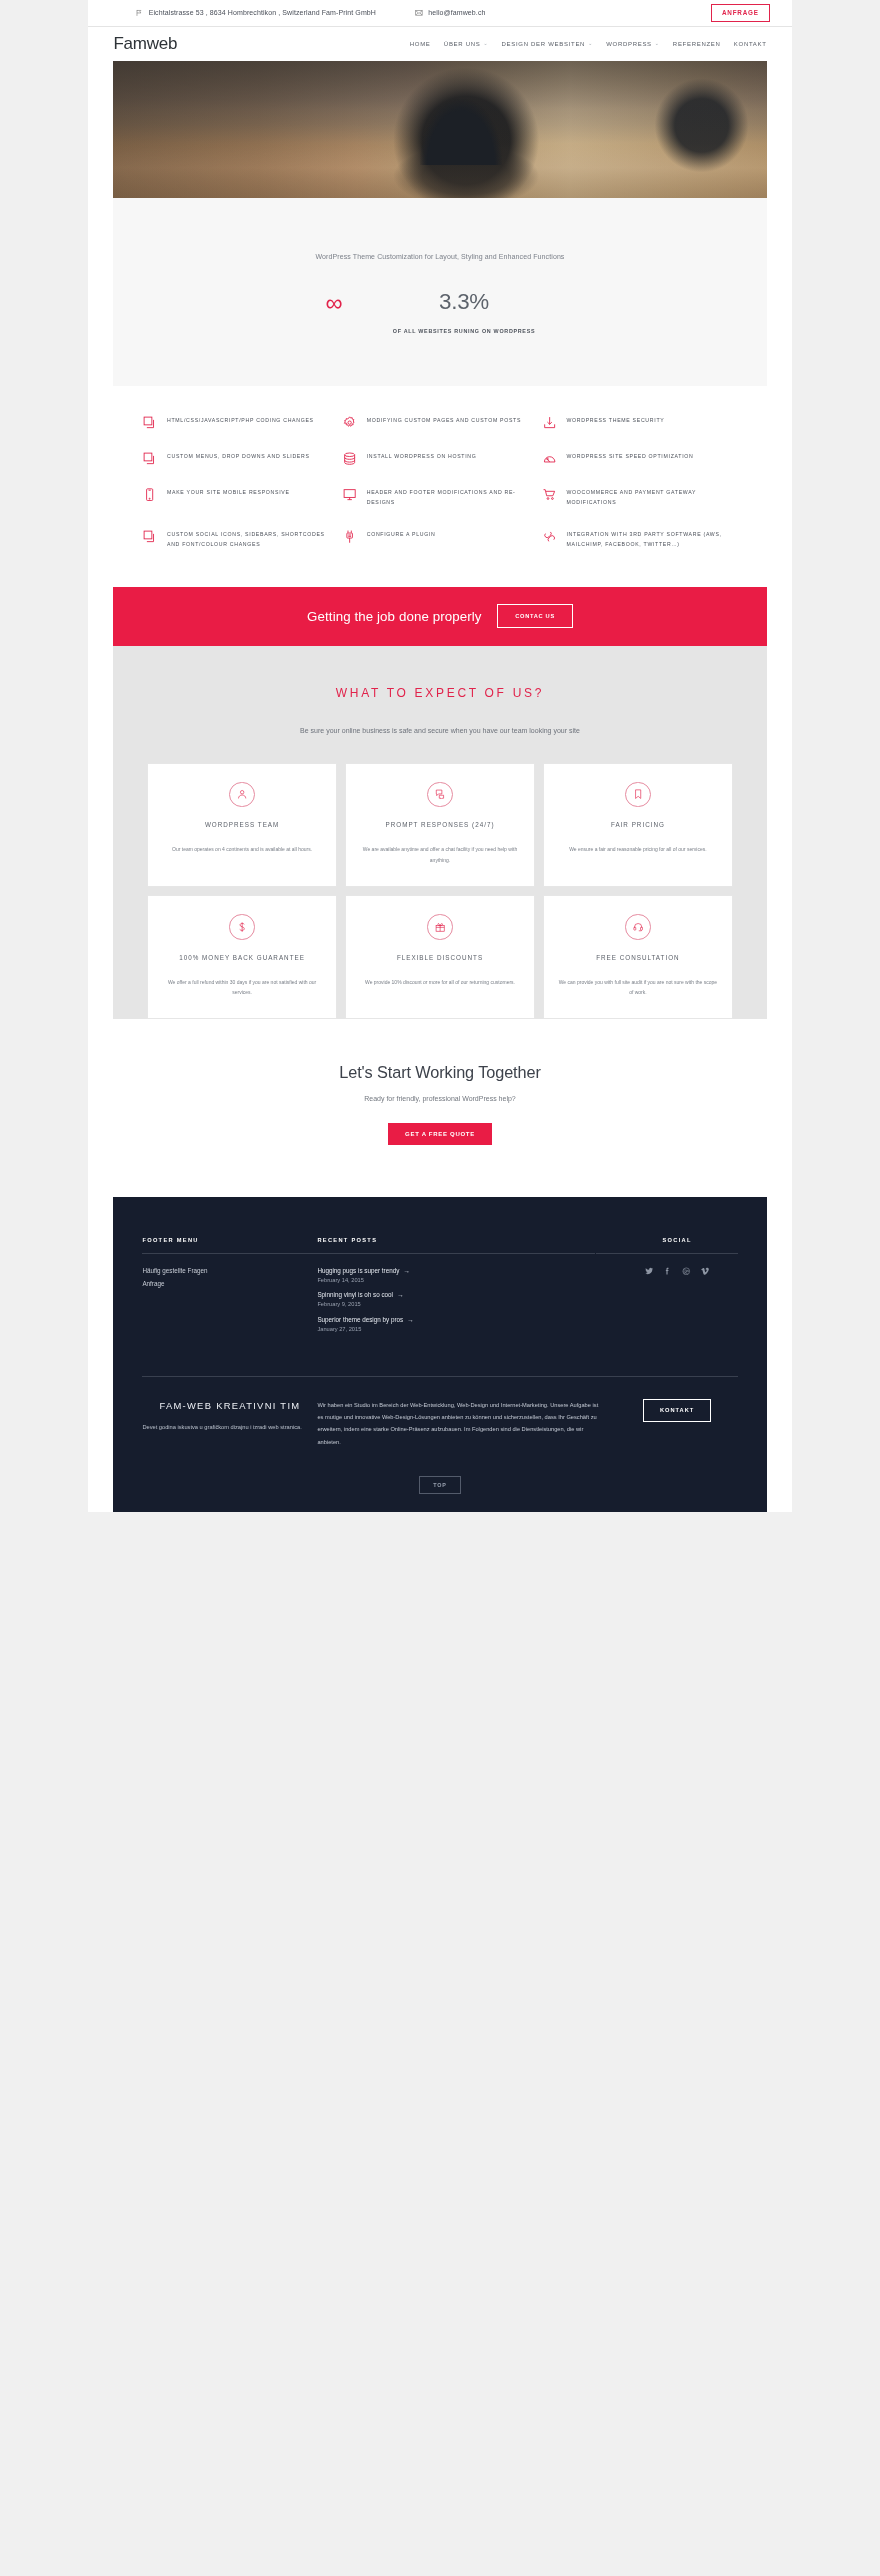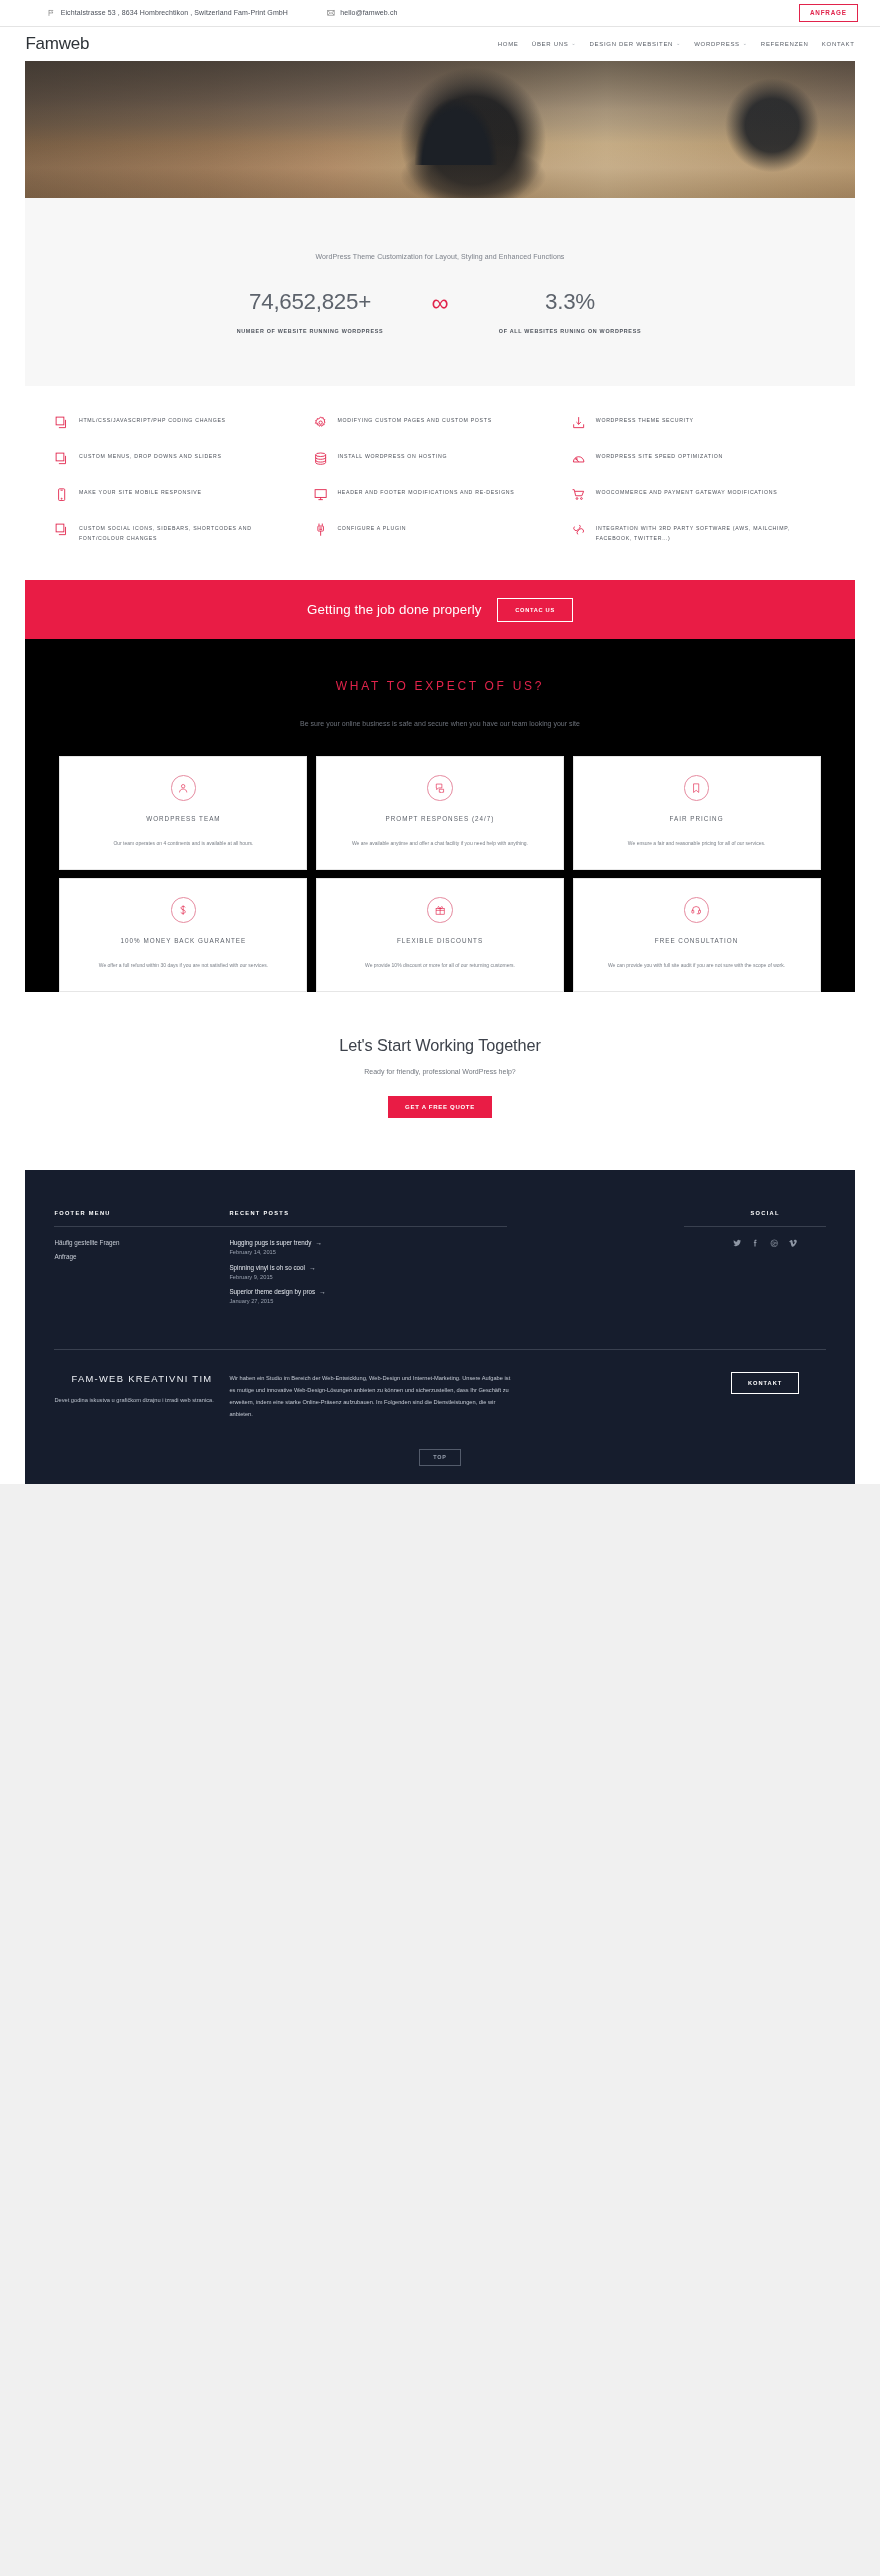--- a/index.html
+++ b/index.html
@@ -3,21 +3,21 @@
 <meta charset="utf-8">
 <style>
   * { box-sizing: border-box; margin: 0; padding: 0; }
   html, body { width: 880px; }
   body {
     font-family: "Liberation Sans", sans-serif;
     background: #f0f0f0;
     color: #3a3f4a;
     -webkit-font-smoothing: antialiased;
   }
-  .page { width: 880px; margin: 0 auto; background: #ffffff; position: relative; }
+  .page { width: 704px; margin: 0 auto; background: #ffffff; position: relative; }
 
   
   .topbar {
     height: 26.6px;
     background: #ffffff;
     border-bottom: 0.6px solid #e4e4e4;
     display: flex;
     align-items: center;
     padding: 0 25.4px 0 25.4px;
     position: relative;
@@ -188,21 +188,21 @@
     font-size: 5.7px;
     font-weight: bold;
     letter-spacing: 0.7px;
     padding: 7.9px 17px;
     cursor: pointer;
     font-family: "Liberation Sans", sans-serif;
   }
 
   
   .expect {
-    background: #000000;
+    background: #e5e5e5;
     margin: 0 25.4px;
     padding: 40px 0 0 0;
     text-align: center;
   }
   .expect h2 {
     color: #e1234b;
     font-size: 12px;
     font-weight: 400;
     letter-spacing: 2.7px;
     font-family: "Liberation Sans", sans-serif;
@@ -412,24 +412,20 @@
     </div>
   </div>
 
   <div class="hero">
     <div class="hero-plant"></div>
   </div>
 
   <div class="help">
     <div class="sub">WordPress Theme Customization for Layout, Styling and Enhanced Functions</div>
     <div class="stats">
-      <div class="stat">
-        <div class="stat-val">74,652,825+</div>
-        <div class="stat-label">NUMBER OF WEBSITE RUNNING WORDPRESS</div>
-      </div>
       <div class="infinity">∞</div>
       <div class="stat">
         <div class="stat-val">3.3%</div>
         <div class="stat-label">OF ALL WEBSITES RUNING ON WORDPRESS</div>
       </div>
     </div>
   </div>
 
   <div class="services">
 

